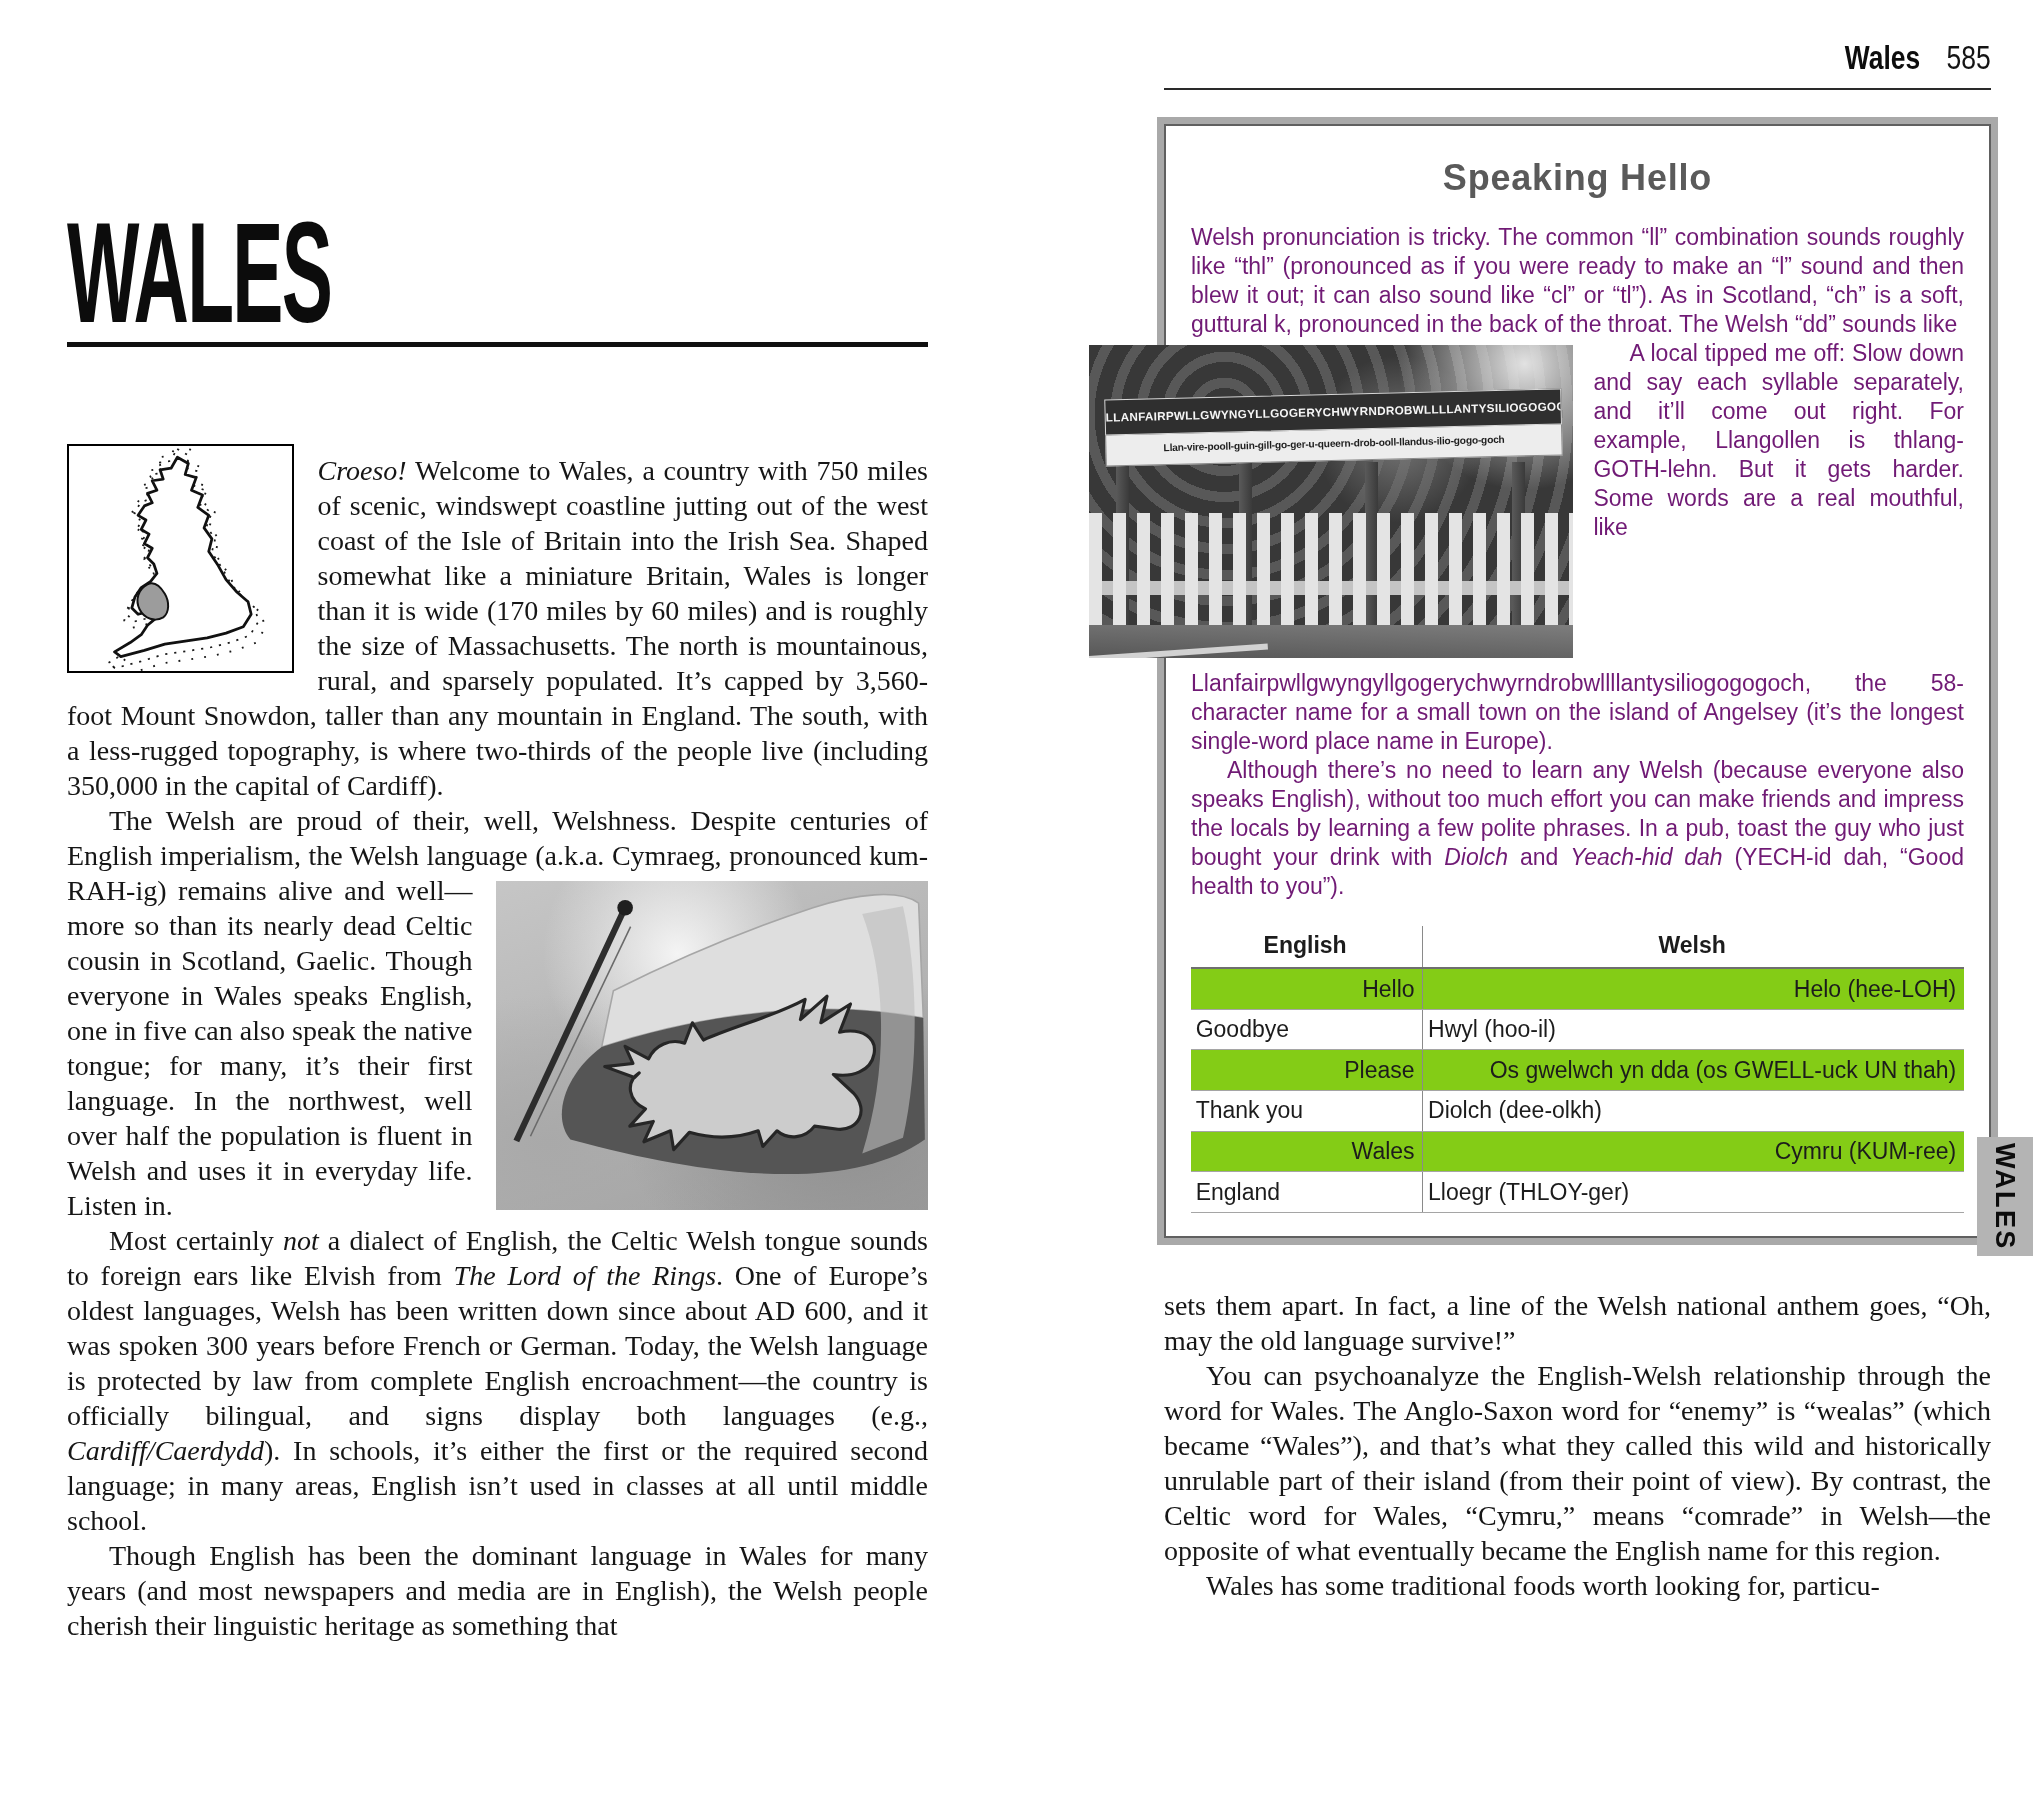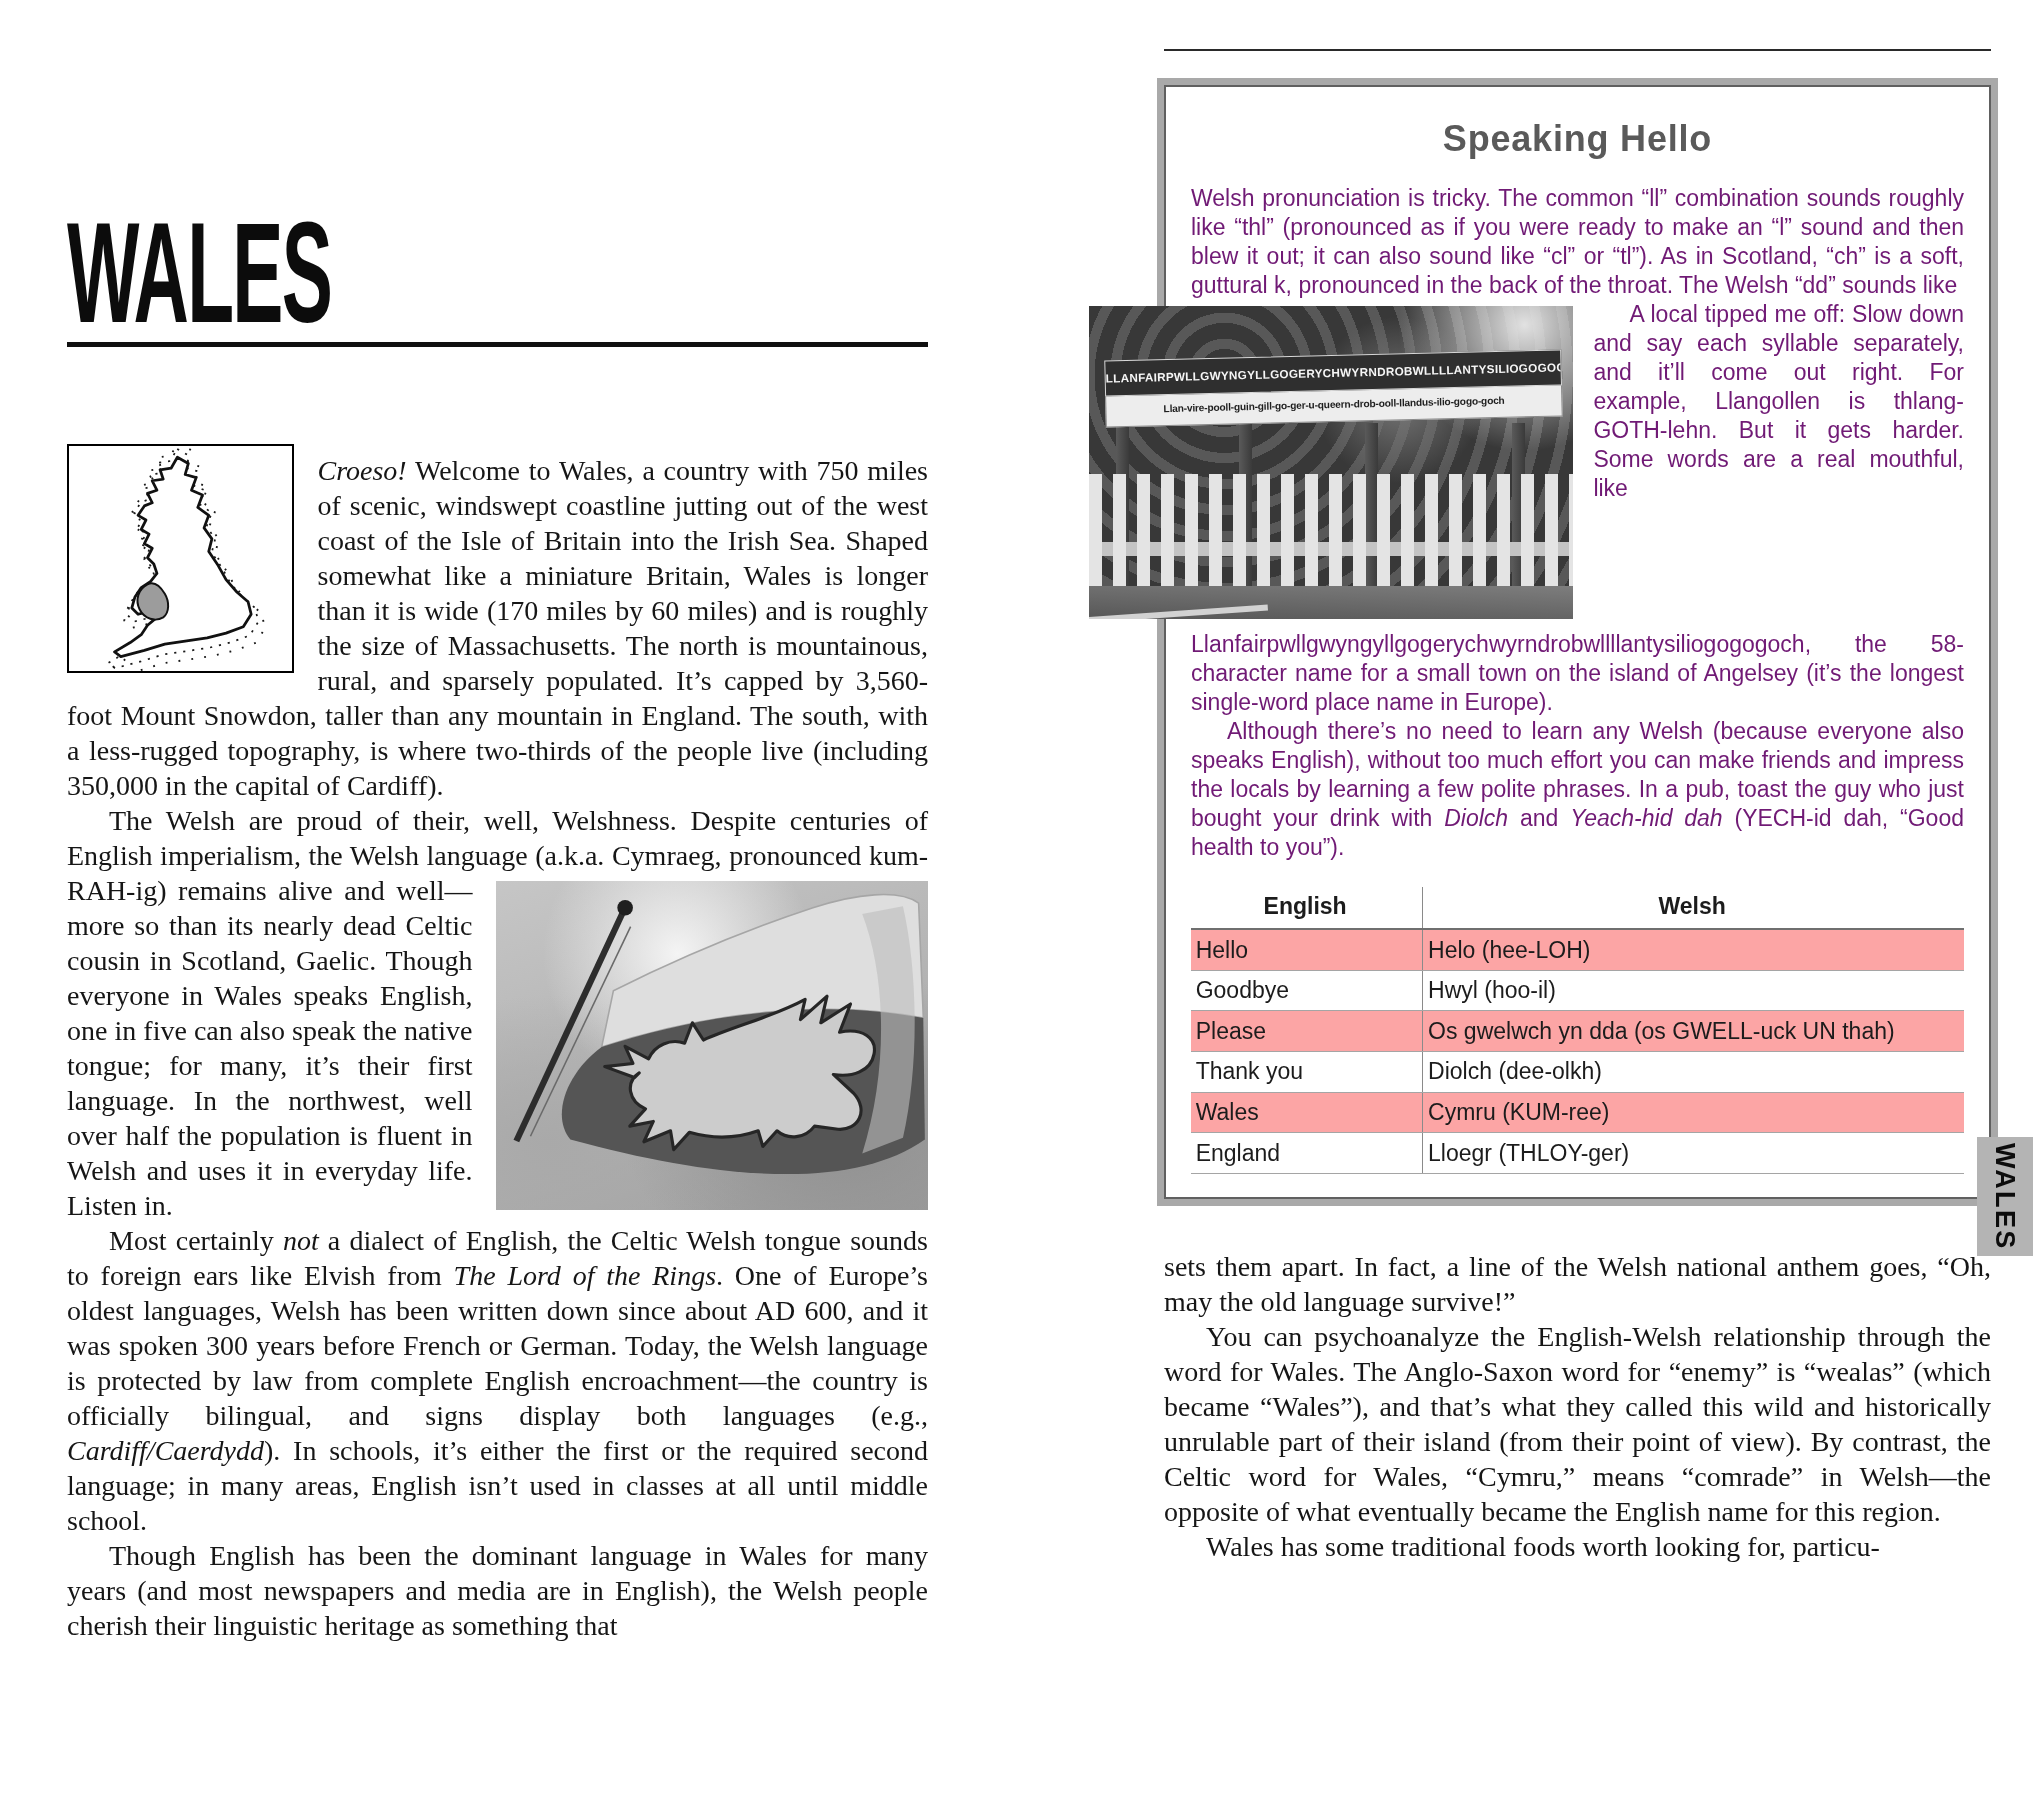--- a/index.html
+++ b/index.html
@@ -79,21 +79,21 @@
       height:31px;line-height:28px;text-align:center;font-family:"Liberation Sans",sans-serif;
       font-weight:700;font-size:10.2px;letter-spacing:-0.2px;white-space:nowrap;overflow:hidden;}
 
   
   .phrase-table{width:100%;border-collapse:collapse;margin-top:25px;clear:none;
       font-family:"Liberation Sans",sans-serif;font-size:23px;color:#1c1c1c;}
   .phrase-table th{font-weight:700;text-align:center;padding:6.3px 7.8px 7.8px 4.7px;
       border-bottom:2.3px solid #6f6f6f;}
   .phrase-table td{padding:6.3px 7.8px 6.3px 4.7px;border-bottom:1.6px solid #a5a5a5;}
   .phrase-table .col-en{width:30%;border-right:1.6px solid #8a8a8a;}
-  .row-shade td{background:#fca5a5;}
+  .row-shade td{background:#84cc16;text-align:right;}
 
   .rc-body{margin-top:50px;}
   .rc-body p{font-size:28px;line-height:35px;text-align:justify;margin:0;}
 
   
   .side-tab{position:absolute;right:2.3px;top:1137px;width:56px;height:119px;background:#b4b4b4;
       display:flex;align-items:center;justify-content:center;}
   .side-tab span{writing-mode:vertical-rl;font-family:"Liberation Sans",sans-serif;
       font-weight:700;font-size:27px;letter-spacing:2.3px;color:#0c0c0c;}
 </style>
@@ -135,20 +135,24 @@
           </svg>
         </span><span>pronounced kum-RAH-ig) remains alive and well—more so than its nearly dead Celtic cousin in Scotland, Gaelic. Though everyone in Wales speaks English, one in five can also speak the native tongue; for many, it’s their first language. In the northwest, well over half the population is fluent in Welsh and uses it in everyday life. Listen in.</span></p>
 
       <p class="p-indent"><span>Most certainly </span><i>not</i><span> a dialect of English, the Celtic Welsh tongue sounds to foreign ears like Elvish from </span><i>The Lord of the Rings</i><span>. One of Europe’s oldest languages, Welsh has been written down since about AD 600, and it was spoken 300 years before French or German. Today, the Welsh language is protected by law from complete English encroachment—the country is officially bilingual, and signs display both languages (e.g., </span><i>Cardiff/Caerdydd</i><span>). In schools, it’s either the first or the required second language; in many areas, English isn’t used in classes at all until middle school.</span></p>
       <p class="p-indent">Though English has been the dominant language in Wales for many years (and most newspapers and media are in English), the Welsh people cherish their linguistic heritage as something that</p>
     </div>
   </div>
 
   <div class="right-col">
 
+    <div class="rc-header">
+      <span class="hdr-section">Wales</span>
+      <span class="hdr-num">585</span>
+    </div>
     <div class="hdr-rule"></div>
 
     <div class="side-box">
       <div class="box-title">Speaking Hello</div>
 
       <p class="sb">Welsh pronunciation is tricky. The common “ll” combination sounds roughly like “thl” (pronounced as if you were ready to make an “l” sound and then blew it out; it can also sound like “cl” or “tl”). As in Scotland, “ch” is a soft, guttural k, pronounced in the back of the throat. The Welsh “dd” sounds like</p>
 
       <div class="sign-photo">
         <div class="post post1"></div>
         <div class="post post2"></div>

